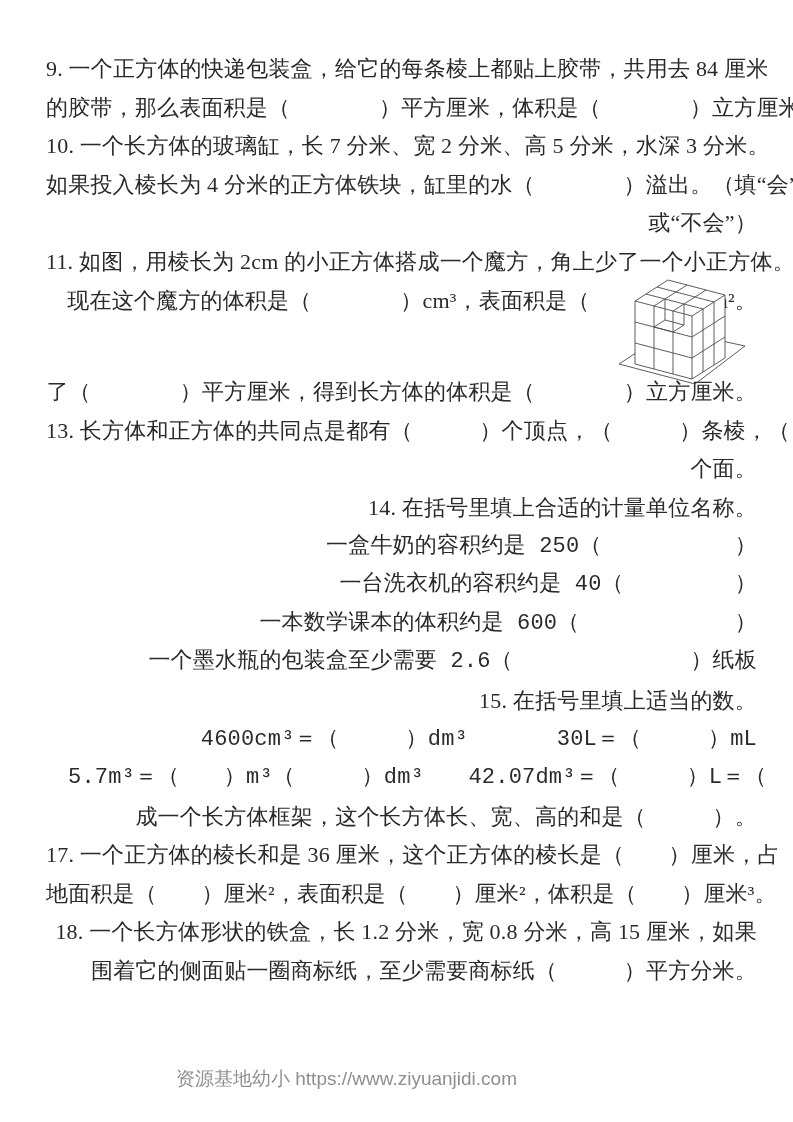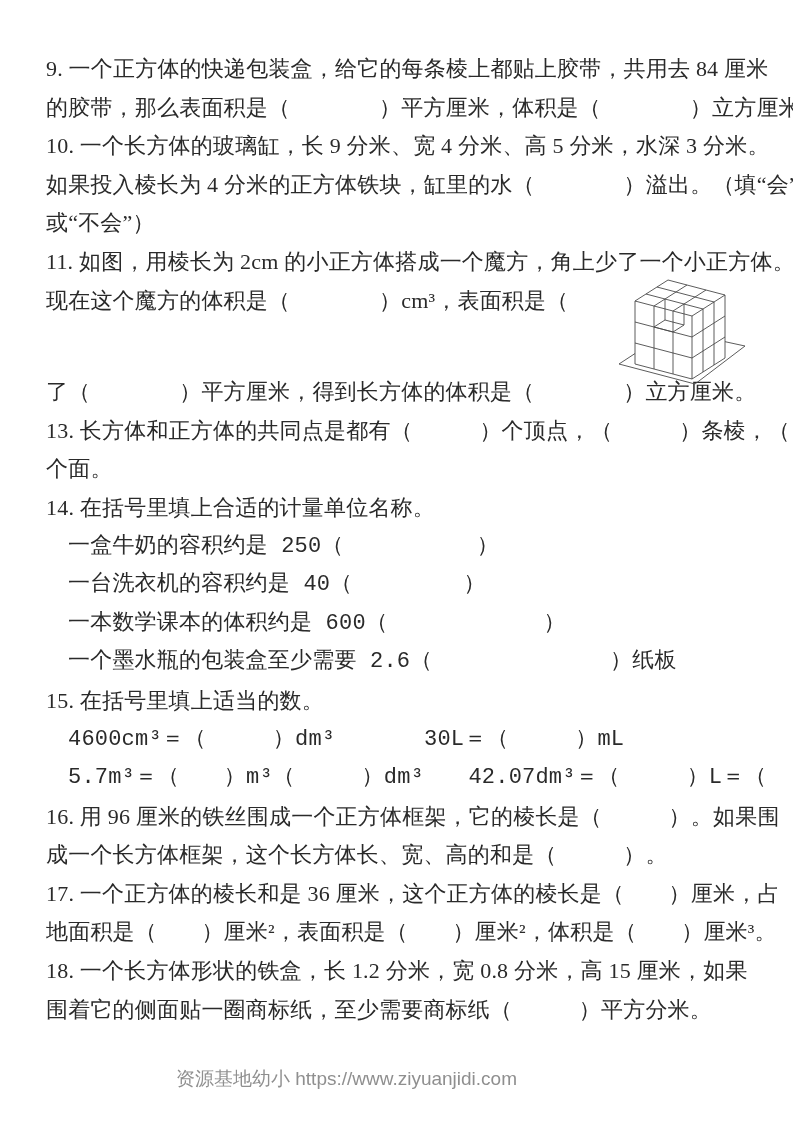--- a/index.html
+++ b/index.html
@@ -20,20 +20,21 @@
     left: 46px;
     top: 50px;
     right: 36px;
   }
   p.line {
     margin: 0;
     font-size: 22px;
     line-height: 38.6px;
     white-space: pre;
     letter-spacing: 0.2px;
+    text-align: right;
   }
   p.indent {
     padding-left: 22px;
     font-family: Liberation Mono, monospace;
   }
   .figure-spacer {
     height: 53px;
   }
   .cube-figure {
     position: absolute;
@@ -57,38 +58,37 @@
     font-size: 19px;
     color: #8f8f8f;
   }
 </style>
 </head>
 <body>
 
 <div class="sheet">
   <p class="line">9. 一个正方体的快递包装盒，给它的每条棱上都贴上胶带，共用去 84 厘米</p>
   <p class="line">的胶带，那么表面积是（　　　　）平方厘米，体积是（　　　　）立方厘米。</p>
-  <p class="line">10. 一个长方体的玻璃缸，长 9 分米、宽 4 分米、高 5 分米，水深 3 分米。</p>
+  <p class="line">10. 一个长方体的玻璃缸，长 7 分米、宽 2 分米、高 5 分米，水深 3 分米。</p>
   <p class="line">如果投入棱长为 4 分米的正方体铁块，缸里的水（　　　　）溢出。（填“会”</p>
   <p class="line">或“不会”）</p>
   <p class="line">11. 如图，用棱长为 2cm 的小正方体搭成一个魔方，角上少了一个小正方体。</p>
   <p class="line">现在这个魔方的体积是（　　　　）cm³，表面积是（　　　　）cm²。</p>
   <div class="figure-spacer"></div>
   <p class="line">了（　　　　）平方厘米，得到长方体的体积是（　　　　）立方厘米。</p>
   <p class="line">13. 长方体和正方体的共同点是都有（　　　）个顶点，（　　　）条棱，（　）</p>
   <p class="line">个面。</p>
   <p class="line">14. 在括号里填上合适的计量单位名称。</p>
   <p class="line indent">一盒牛奶的容积约是 250（　　　　　　）</p>
   <p class="line indent">一台洗衣机的容积约是 40（　　　　　）</p>
   <p class="line indent">一本数学课本的体积约是 600（　　　　　　　）</p>
   <p class="line indent">一个墨水瓶的包装盒至少需要 2.6（　　　　　　　　）纸板</p>
   <p class="line">15. 在括号里填上适当的数。</p>
   <p class="line indent">4600cm³＝（　　　）dm³　　　　30L＝（　　　）mL</p>
   <p class="line indent">5.7m³＝（　　）m³（　　　）dm³　　42.07dm³＝（　　　）L＝（　　　）mL</p>
-  <p class="line">16. 用 96 厘米的铁丝围成一个正方体框架，它的棱长是（　　　）。如果围</p>
   <p class="line">成一个长方体框架，这个长方体长、宽、高的和是（　　　）。</p>
   <p class="line">17. 一个正方体的棱长和是 36 厘米，这个正方体的棱长是（　　）厘米，占</p>
   <p class="line">地面积是（　　）厘米²，表面积是（　　）厘米²，体积是（　　）厘米³。</p>
   <p class="line">18. 一个长方体形状的铁盒，长 1.2 分米，宽 0.8 分米，高 15 厘米，如果</p>
   <p class="line">围着它的侧面贴一圈商标纸，至少需要商标纸（　　　）平方分米。</p>
 </div>
 
 <svg class="cube-figure" viewBox="0 0 130 118" xmlns="http://www.w3.org/2000/svg">
 
   <polygon class="f" points="2,92 54,58 128,74 78,112"></polygon>

